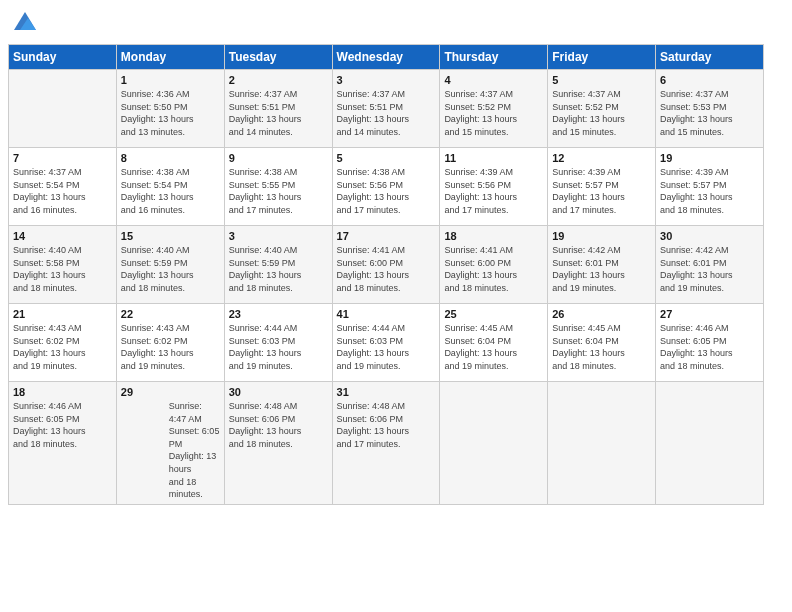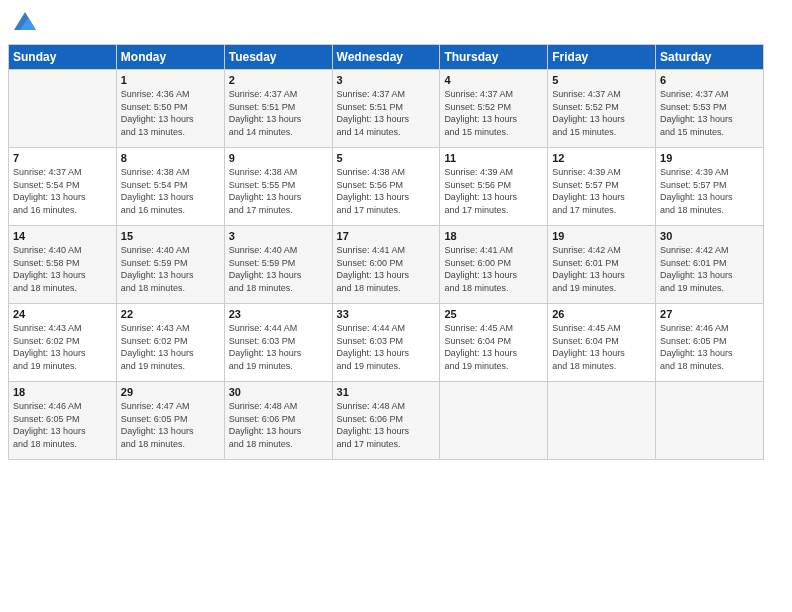--- a/index.html
+++ b/index.html
@@ -257,42 +257,42 @@
           <td>
             <span class="day-num">30</span>
             <div class="day-info" style="white-space: pre-line;">Sunrise: 4:42 AM
 Sunset: 6:01 PM
 Daylight: 13 hours
 and 19 minutes.</div>
           </td>
         </tr>
         <tr>
           <td>
-            <span class="day-num">24</span>
+            <span class="day-num">21</span>
             <div class="day-info" style="white-space: pre-line;">Sunrise: 4:43 AM
 Sunset: 6:02 PM
 Daylight: 13 hours
 and 19 minutes.</div>
           </td>
           <td>
             <span class="day-num">22</span>
             <div class="day-info" style="white-space: pre-line;">Sunrise: 4:43 AM
 Sunset: 6:02 PM
 Daylight: 13 hours
 and 19 minutes.</div>
           </td>
           <td>
             <span class="day-num">23</span>
             <div class="day-info" style="white-space: pre-line;">Sunrise: 4:44 AM
 Sunset: 6:03 PM
 Daylight: 13 hours
 and 19 minutes.</div>
           </td>
           <td>
-            <span class="day-num">33</span>
+            <span class="day-num">41</span>
             <div class="day-info" style="white-space: pre-line;">Sunrise: 4:44 AM
 Sunset: 6:03 PM
 Daylight: 13 hours
 and 19 minutes.</div>
           </td>
           <td>
             <span class="day-num">25</span>
             <div class="day-info" style="white-space: pre-line;">Sunrise: 4:45 AM
 Sunset: 6:04 PM
 Daylight: 13 hours
@@ -316,21 +316,21 @@
         <tr>
           <td>
             <span class="day-num">18</span>
             <div class="day-info" style="white-space: pre-line;">Sunrise: 4:46 AM
 Sunset: 6:05 PM
 Daylight: 13 hours
 and 18 minutes.</div>
           </td>
           <td>
             <span class="day-num">29</span>
-            <div class="day-info" style="white-space: pre-line;">Sunrise: 4:47 AM
+            <div class="day-info" style="white-space: pre-line; margin-left: 48px;">Sunrise: 4:47 AM
 Sunset: 6:05 PM
 Daylight: 13 hours
 and 18 minutes.</div>
           </td>
           <td>
             <span class="day-num">30</span>
             <div class="day-info" style="white-space: pre-line;">Sunrise: 4:48 AM
 Sunset: 6:06 PM
 Daylight: 13 hours
 and 18 minutes.</div>

